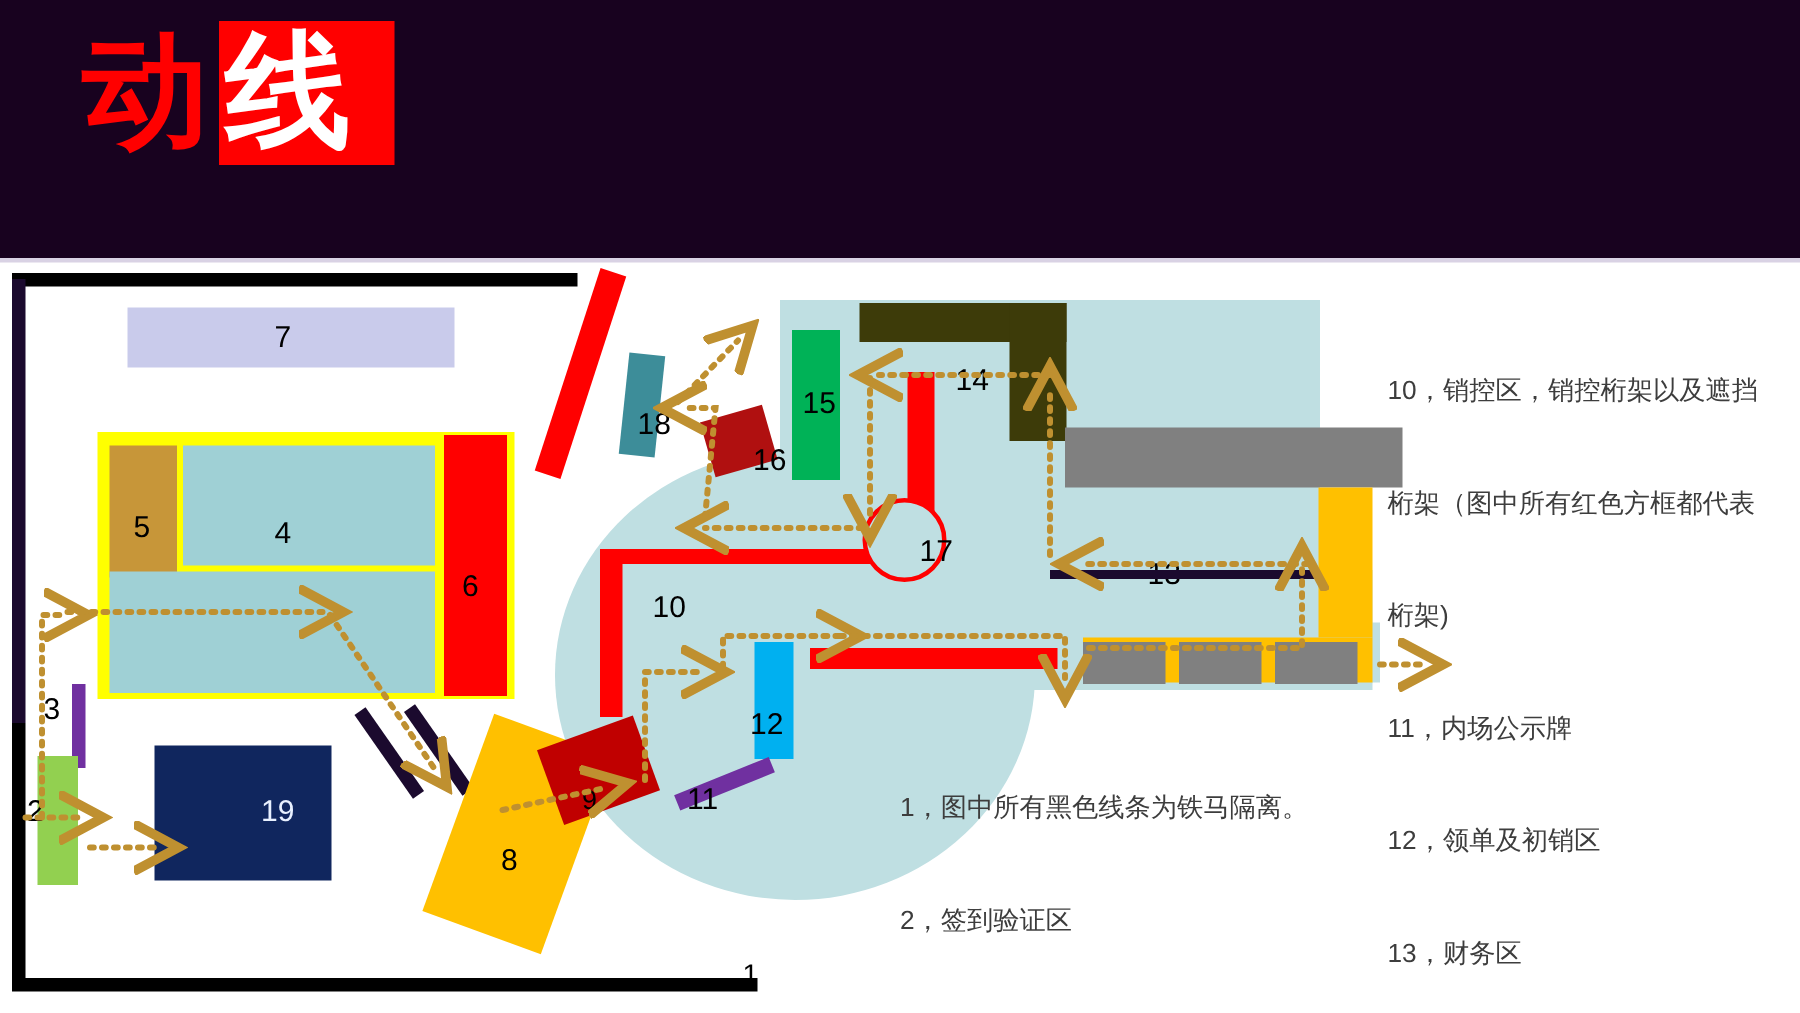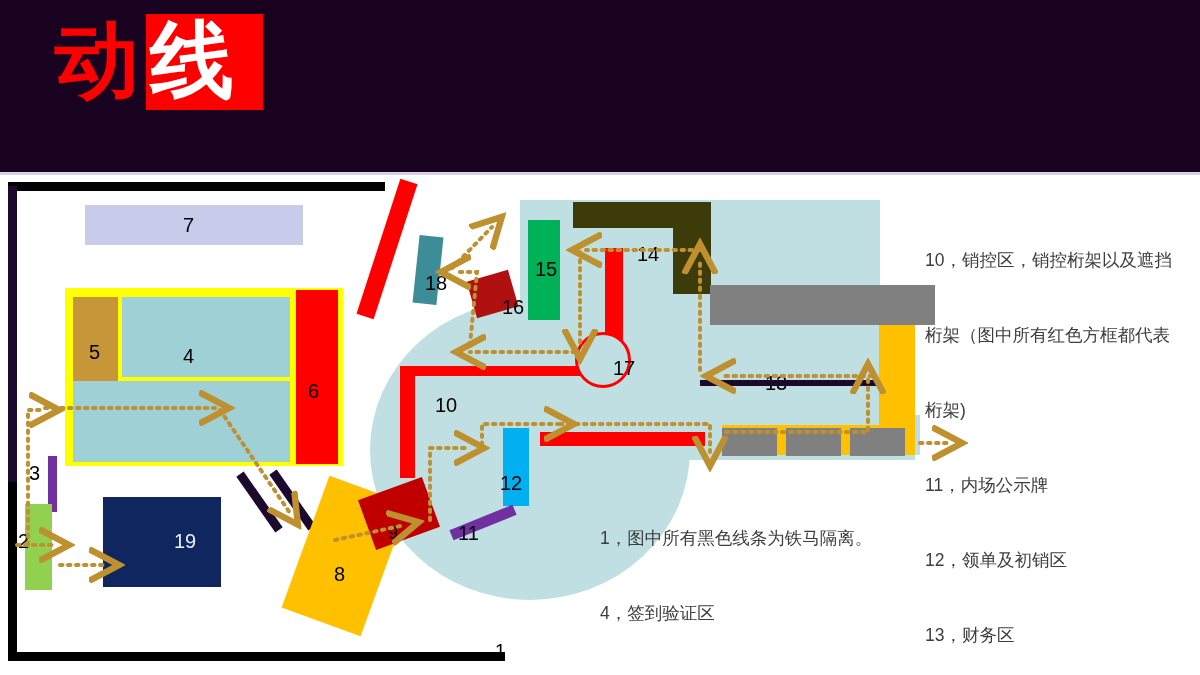--- a/index.html
+++ b/index.html
@@ -290,21 +290,21 @@
     
     
     
     
     
     
   </div>
 
   <div class="legend legend-bottom">
     <span class="item">1，图中所有黑色线条为铁马隔离。</span>
-    <span class="item">4，签到验证区</span>
+    <span class="item">2，签到验证区</span>
     
     
     
     
     
     
     
   </div>
 
 

